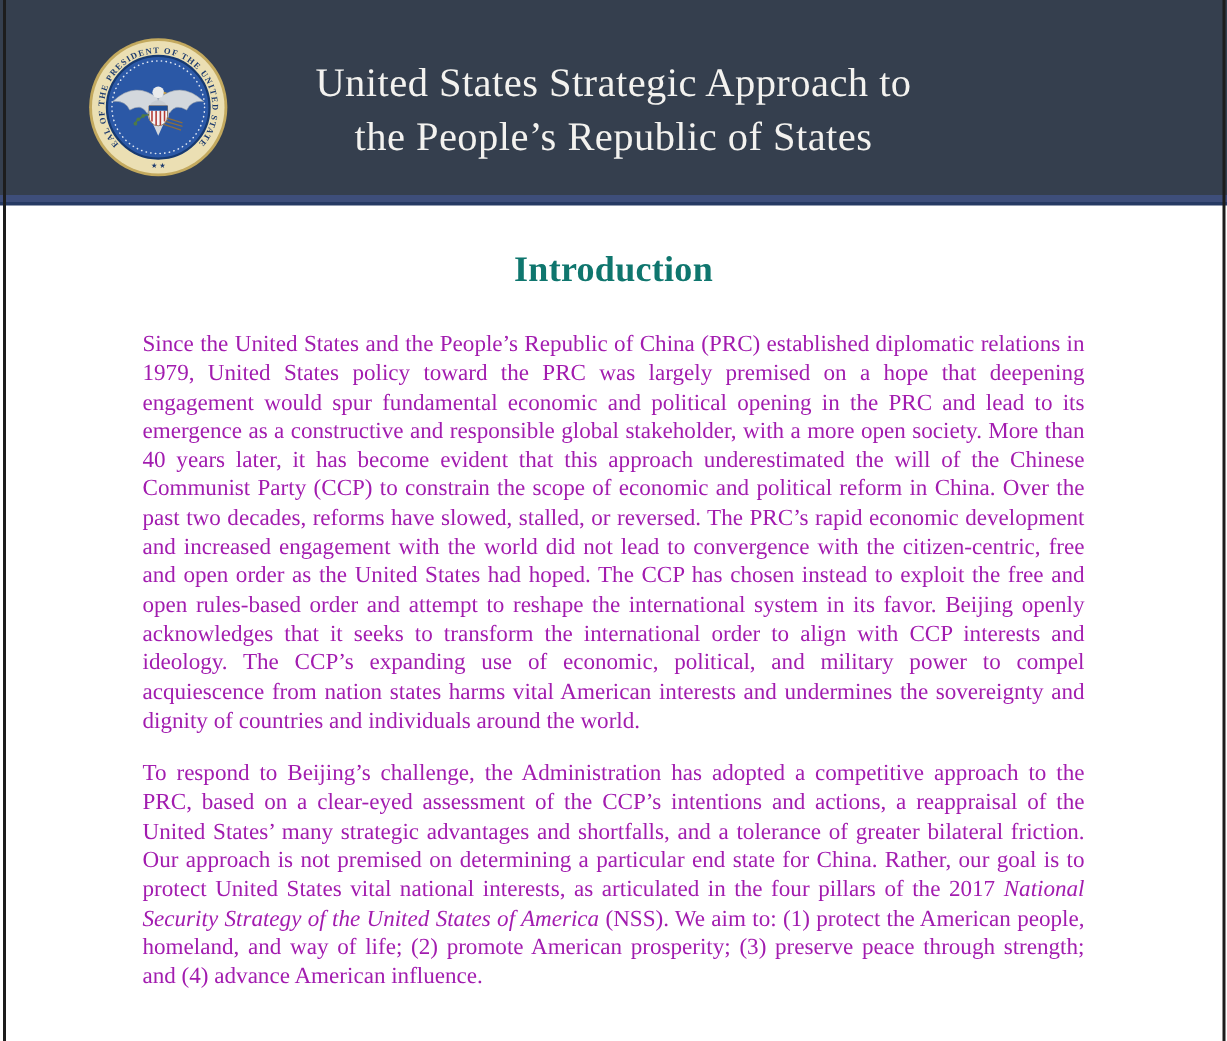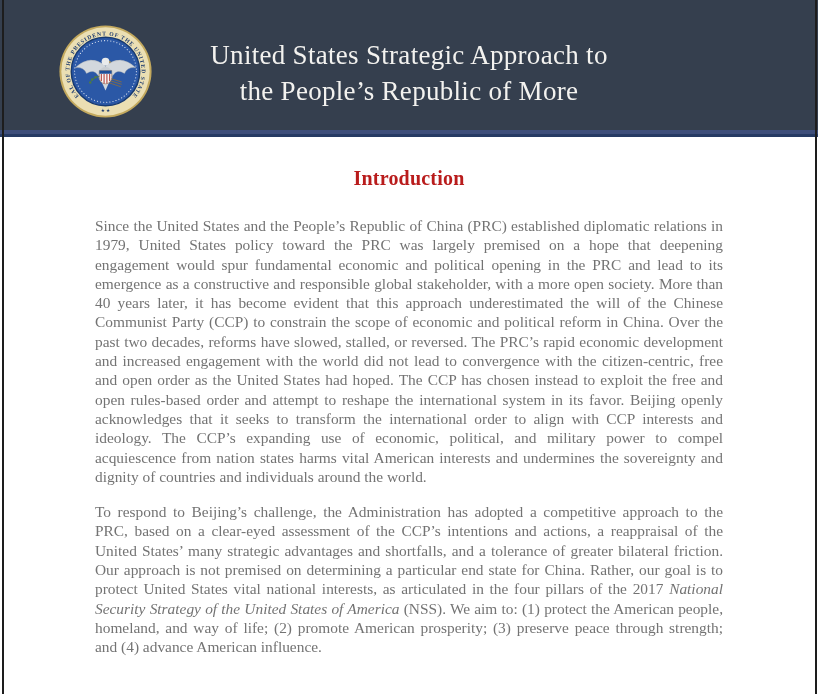--- a/index.html
+++ b/index.html
@@ -38,27 +38,27 @@
     color: #f3f2ef; letter-spacing: 0.3px;
   }
 
   
   .doc-main {
     position: absolute; top: 137px; left: 0; right: 0; bottom: 0;
     padding: 0 95px; background: #ffffff; z-index: 0;
   }
   .section-heading {
     margin: 30px 0 0 0; text-align: center;
-    font-size: 20px; font-weight: bold; color: #b91c1c;
+    font-size: 24px; font-weight: bold; color: #0f766e;
     letter-spacing: 0.2px;
   }
   .body-para {
     margin: 26px 0 0 0;
     font-size: 15.4px; line-height: 19.3px;
-    color: #737373; text-align: justify;
+    color: #a21caf; text-align: justify;
   }
   .body-para + .body-para { margin-top: 16px; font-family: Liberation Serif, serif; }
   .body-para em { font-style: italic; }
 </style>
 </head>
 <body>
 
 <div class="page">
 
   <div class="page-border left"></div>
@@ -90,21 +90,21 @@
           <circle cx="34" cy="61.5" r="1.3" fill="#4e7a46"></circle>
           <path d="M54 57 L67 61 M54 59.5 L67 63.5 M54 62 L66 66" stroke="#8a6d3f" stroke-width="0.9" fill="none"></path>
           <path d="M43.5 49 h13 v7.5 a6.5 6.5 0 0 1 -13 0 Z" fill="#f5f6f7" stroke="#75502e" stroke-width="0.5"></path>
           <path d="M45.6 52.5 V60 M48.5 52.5 V62.6 M51.5 52.5 V62.6 M54.4 52.5 V60" stroke="#b23b35" stroke-width="1.1" fill="none"></path>
           <path d="M43.5 49 h13 v3.4 h-13 Z" fill="#1e4f98"></path>
         </g>
       </svg>
     </div>
     <h1 class="doc-title">
       <span>United States Strategic Approach to</span><br>
-      <span>the People’s Republic of More</span>
+      <span>the People’s Republic of States</span>
     </h1>
   </header>
   <div class="accent-bar"></div>
 
   <main class="doc-main">
     <h2 class="section-heading">Introduction</h2>
 
     <p class="body-para">Since the United States and the People’s Republic of China (PRC) established diplomatic relations in 1979, United States policy toward the PRC was largely premised on a hope that deepening engagement would spur fundamental economic and political opening in the PRC and lead to its emergence as a constructive and responsible global stakeholder, with a more open society.  More than 40 years later, it has become evident that this approach underestimated the will of the Chinese Communist Party (CCP) to constrain the scope of economic and political reform in China.  Over the past two decades, reforms have slowed, stalled, or reversed.  The PRC’s rapid economic development and increased engagement with the world did not lead to convergence with the citizen-centric, free and open order as the United States had hoped.  The CCP has chosen instead to exploit the free and open rules-based order and attempt to reshape the international system in its favor.  Beijing openly acknowledges that it seeks to transform the international order to align with CCP interests and ideology.  The CCP’s expanding use of economic, political, and military power to compel acquiescence from nation states harms vital American interests and undermines the sovereignty and dignity of countries and individuals around the world.</p>
 
     <p class="body-para"><span>To respond to Beijing’s challenge, the Administration has adopted a competitive approach to the PRC, based on a clear-eyed assessment of the CCP’s intentions and actions, a reappraisal of the United States’ many strategic advantages and shortfalls, and a tolerance of greater bilateral friction.  Our approach is not premised on determining a particular end state for China.  Rather, our goal is to protect United States vital national interests, as articulated in the four pillars of the 2017 </span><em>National Security Strategy of the United States of America</em><span> (NSS).  We aim to:  (1) protect the American people, homeland, and way of life; (2) promote American prosperity; (3) preserve peace through strength; and (4) advance American influence.</span></p>

